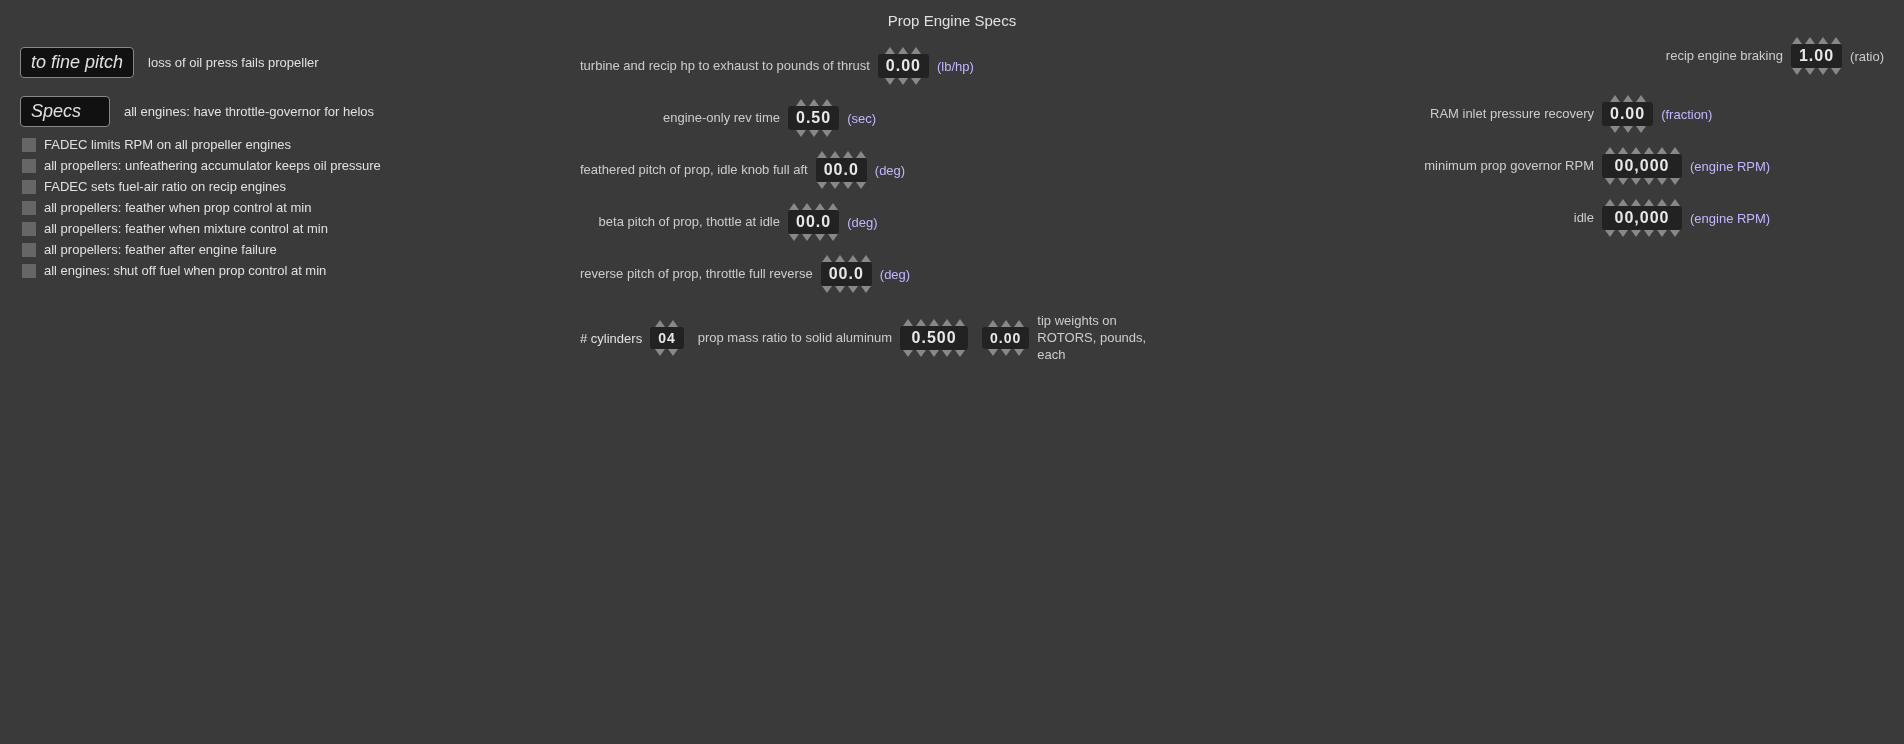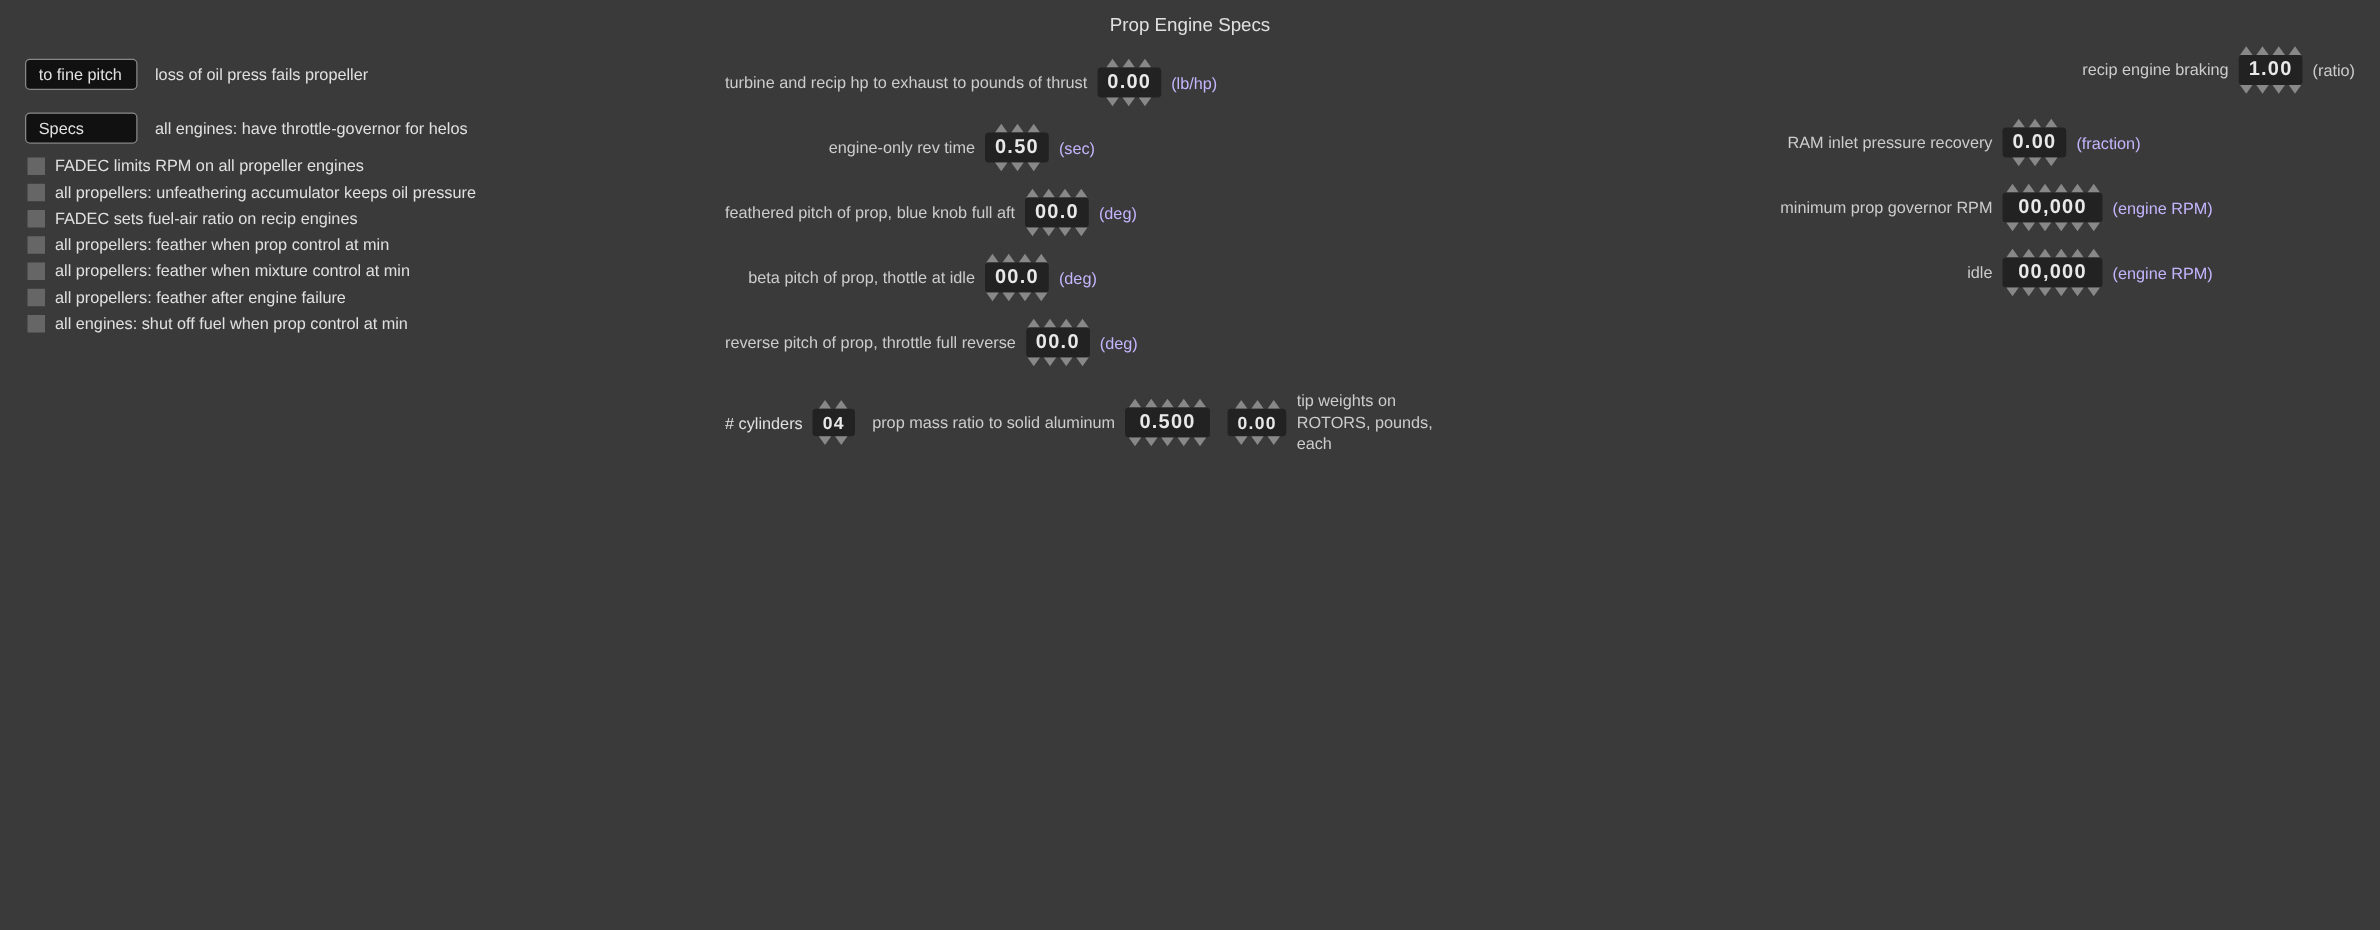--- a/index.html
+++ b/index.html
@@ -37,25 +37,26 @@
       gap: 14px;
       margin-bottom: 18px;
       margin-top: 10px;
     }
     .dropdown-box {
       background: #111;
       color: #e0e0e0;
       border: 1.5px solid #888;
       border-radius: 4px;
       padding: 4px 10px;
-      font-size: 13px;
+      font-size: 18px;
       min-width: 90px;
       text-align: left;
       cursor: pointer;
       white-space: nowrap;
+      font-style: italic;
     }
     .none-row {
       display: flex;
       align-items: center;
       gap: 14px;
       margin-bottom: 10px;
     }
     .checkbox-item {
       display: flex;
       align-items: flex-end;
@@ -262,21 +263,21 @@
         <div class="spinner-arrows-row">
           <span class="tri tri-down"></span>
           <span class="tri tri-down"></span>
           <span class="tri tri-down"></span>
         </div>
       </div>
       <span class="unit-label">(sec)</span>
     </div>
 
     <div class="spec-row">
-      <div class="spec-label">feathered pitch of prop, blue knob full aft</div>
+      <div class="spec-label">feathered pitch of prop, idle knob full aft</div>
       <div class="spinner-group">
         <div class="spinner-arrows-row">
           <span class="tri tri-up"></span>
           <span class="tri tri-up"></span>
           <span class="tri tri-up"></span>
           <span class="tri tri-up"></span>
         </div>
         <div class="digit-value-box">00.0</div>
         <div class="spinner-arrows-row">
           <span class="tri tri-down"></span>

